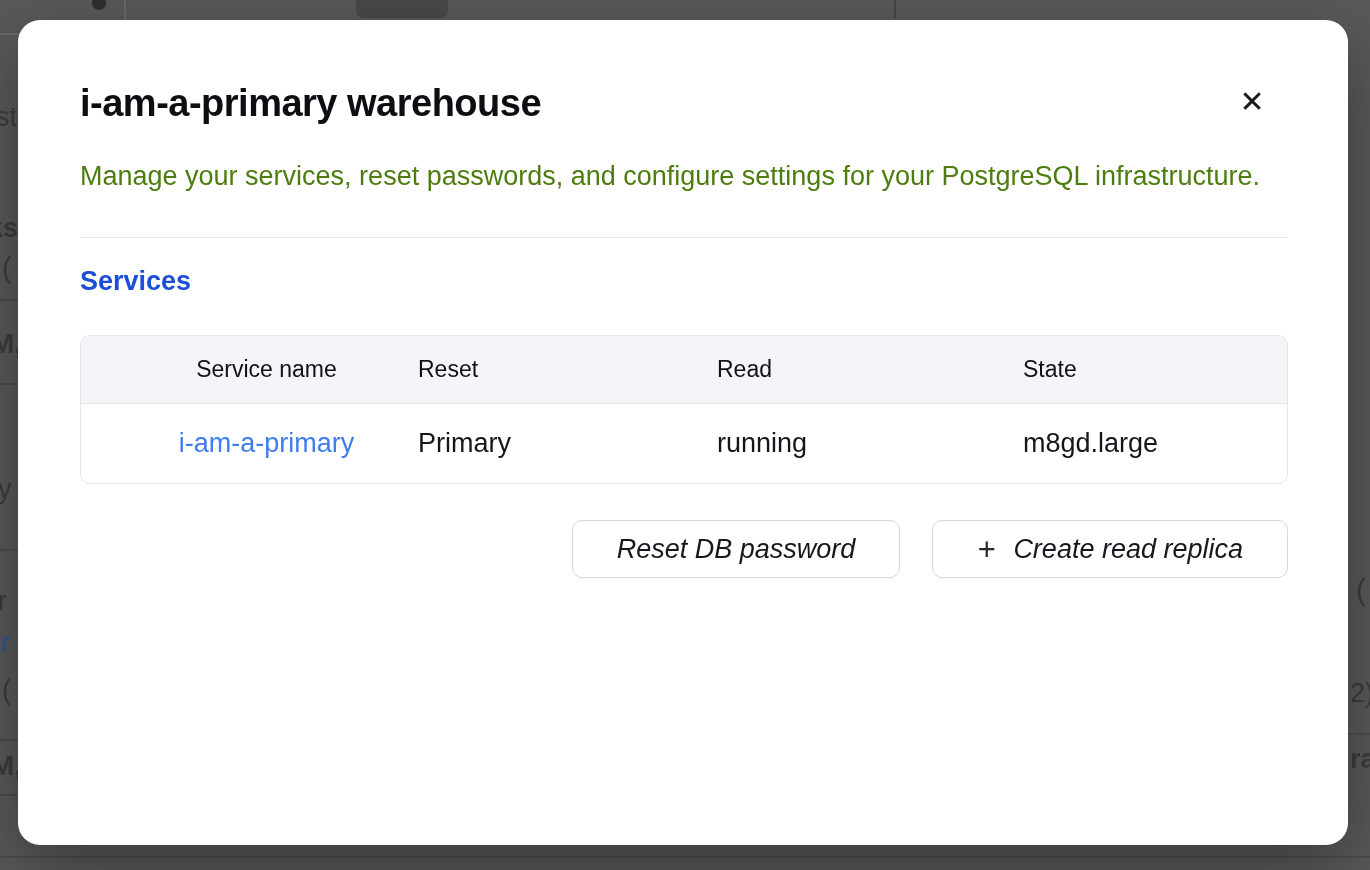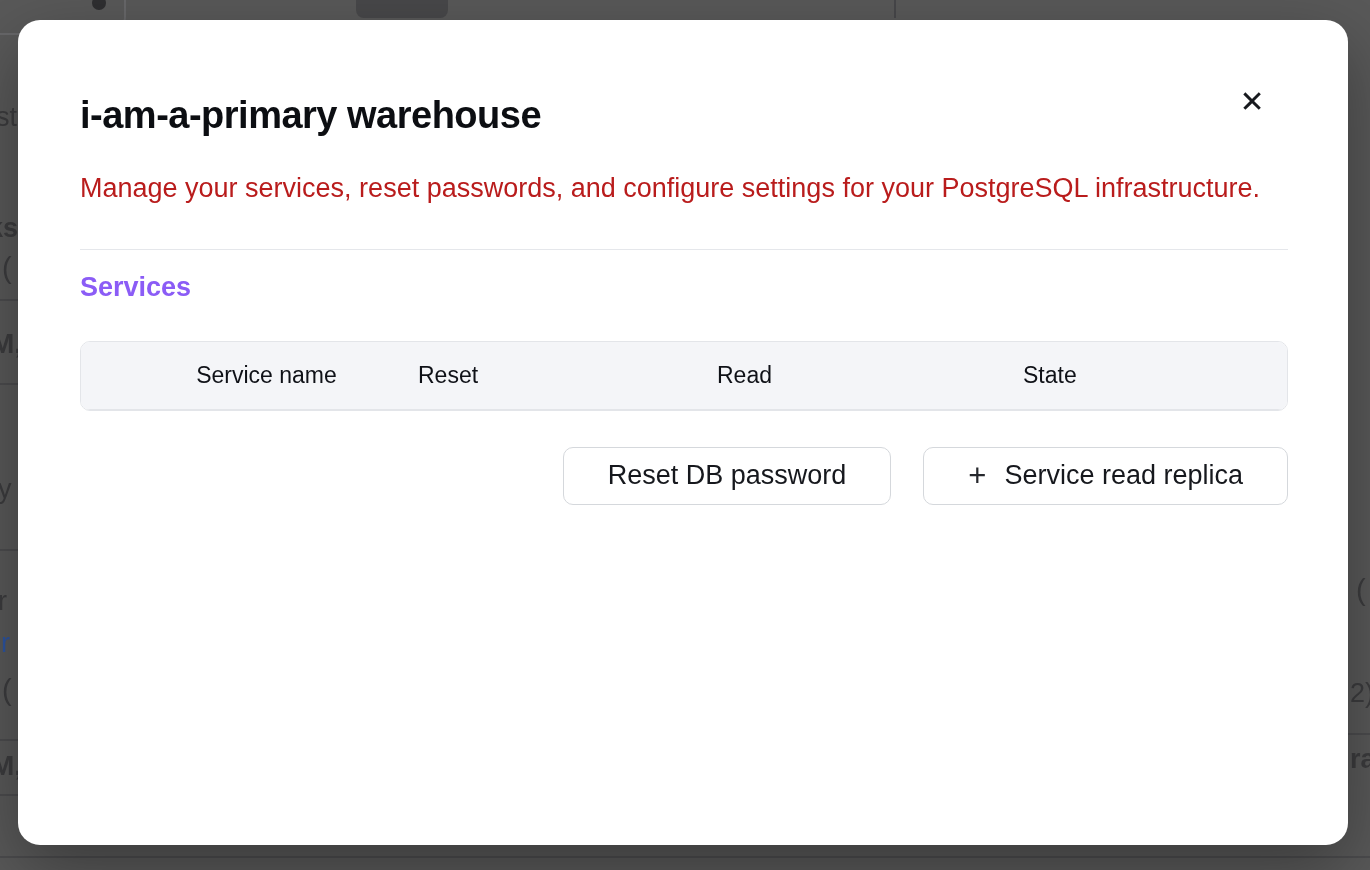--- a/index.html
+++ b/index.html
@@ -42,43 +42,43 @@
     width: 1330px; height: 825px;
     background: #ffffff;
     border-radius: 22px;
     box-shadow: 0 24px 70px rgba(0,0,0,0.35);
     padding: 58px 60px 0 62px;
   }
   .modal-title {
     font-size: 38px; font-weight: 700;
     letter-spacing: -0.5px;
     color: #0c0e12;
-    margin-top: 16px;
+    margin-top: 4px;
   }
   .close-btn {
     position: absolute; top: 60px; right: 74px;
     width: 44px; height: 44px;
     background: none; border: none; cursor: pointer;
     font-size: 30px; line-height: 44px; text-align: center;
     color: #17191e; padding: 0;
   }
   .modal-desc {
     margin-top: 30px;
     font-size: 27px; line-height: 42px;
-    color: #b91c1c;
+    color: #4d7c0f;
     max-width: 1208px;
   }
   .content-divider {
     height: 1px; background: #e5e7eb;
     margin-top: 40px; border: none;
   }
   .services-heading {
-    margin-top: 22px;
+    margin-top: 28px;
     font-size: 27px; font-weight: 700;
-    color: #8b5cf6;
+    color: #1d4ed8;
   }
 
   
   .table-card {
     margin-top: 38px;
     width: 1208px;
     border: 1px solid #e3e5e9;
     border-radius: 10px;
     overflow: hidden;
   }
@@ -117,21 +117,21 @@
   .btn {
     height: 58px;
     background: #ffffff;
     border: 1px solid #d5d8dc;
     border-radius: 10px;
     font-family: inherit;
     font-size: 27px; font-weight: 500;
     color: #16181d;
     padding: 0 44px;
     cursor: pointer;
-    display: inline-flex; align-items: center;
+    display: inline-flex; align-items: center; font-style: italic;
   }
   .btn .plus {
     font-size: 31px; font-weight: 300;
     margin-right: 18px; color: #26282d;
     line-height: 1;
   }
 </style>
 </head>
 <body>
 
@@ -189,27 +189,33 @@
         </colgroup>
       <thead>
         <tr>
           <th>Service name</th>
           <th>Reset</th>
           <th>Read</th>
           <th>State</th>
         </tr>
       </thead>
       <tbody>
+        <tr>
+          <td><a href="#" class="svc-link">i-am-a-primary</a></td>
+          <td>Primary</td>
+          <td>running</td>
+          <td>m8gd.large</td>
+        </tr>
       </tbody>
     </table>
   </div>
 
   <div class="actions">
     <button class="btn">
       <span>Reset DB password</span>
     </button>
     <button class="btn">
       <span class="plus">+</span>
-      <span>Service read replica</span>
+      <span>Create read replica</span>
     </button>
   </div>
 
 </div>
 
 </body></html>

